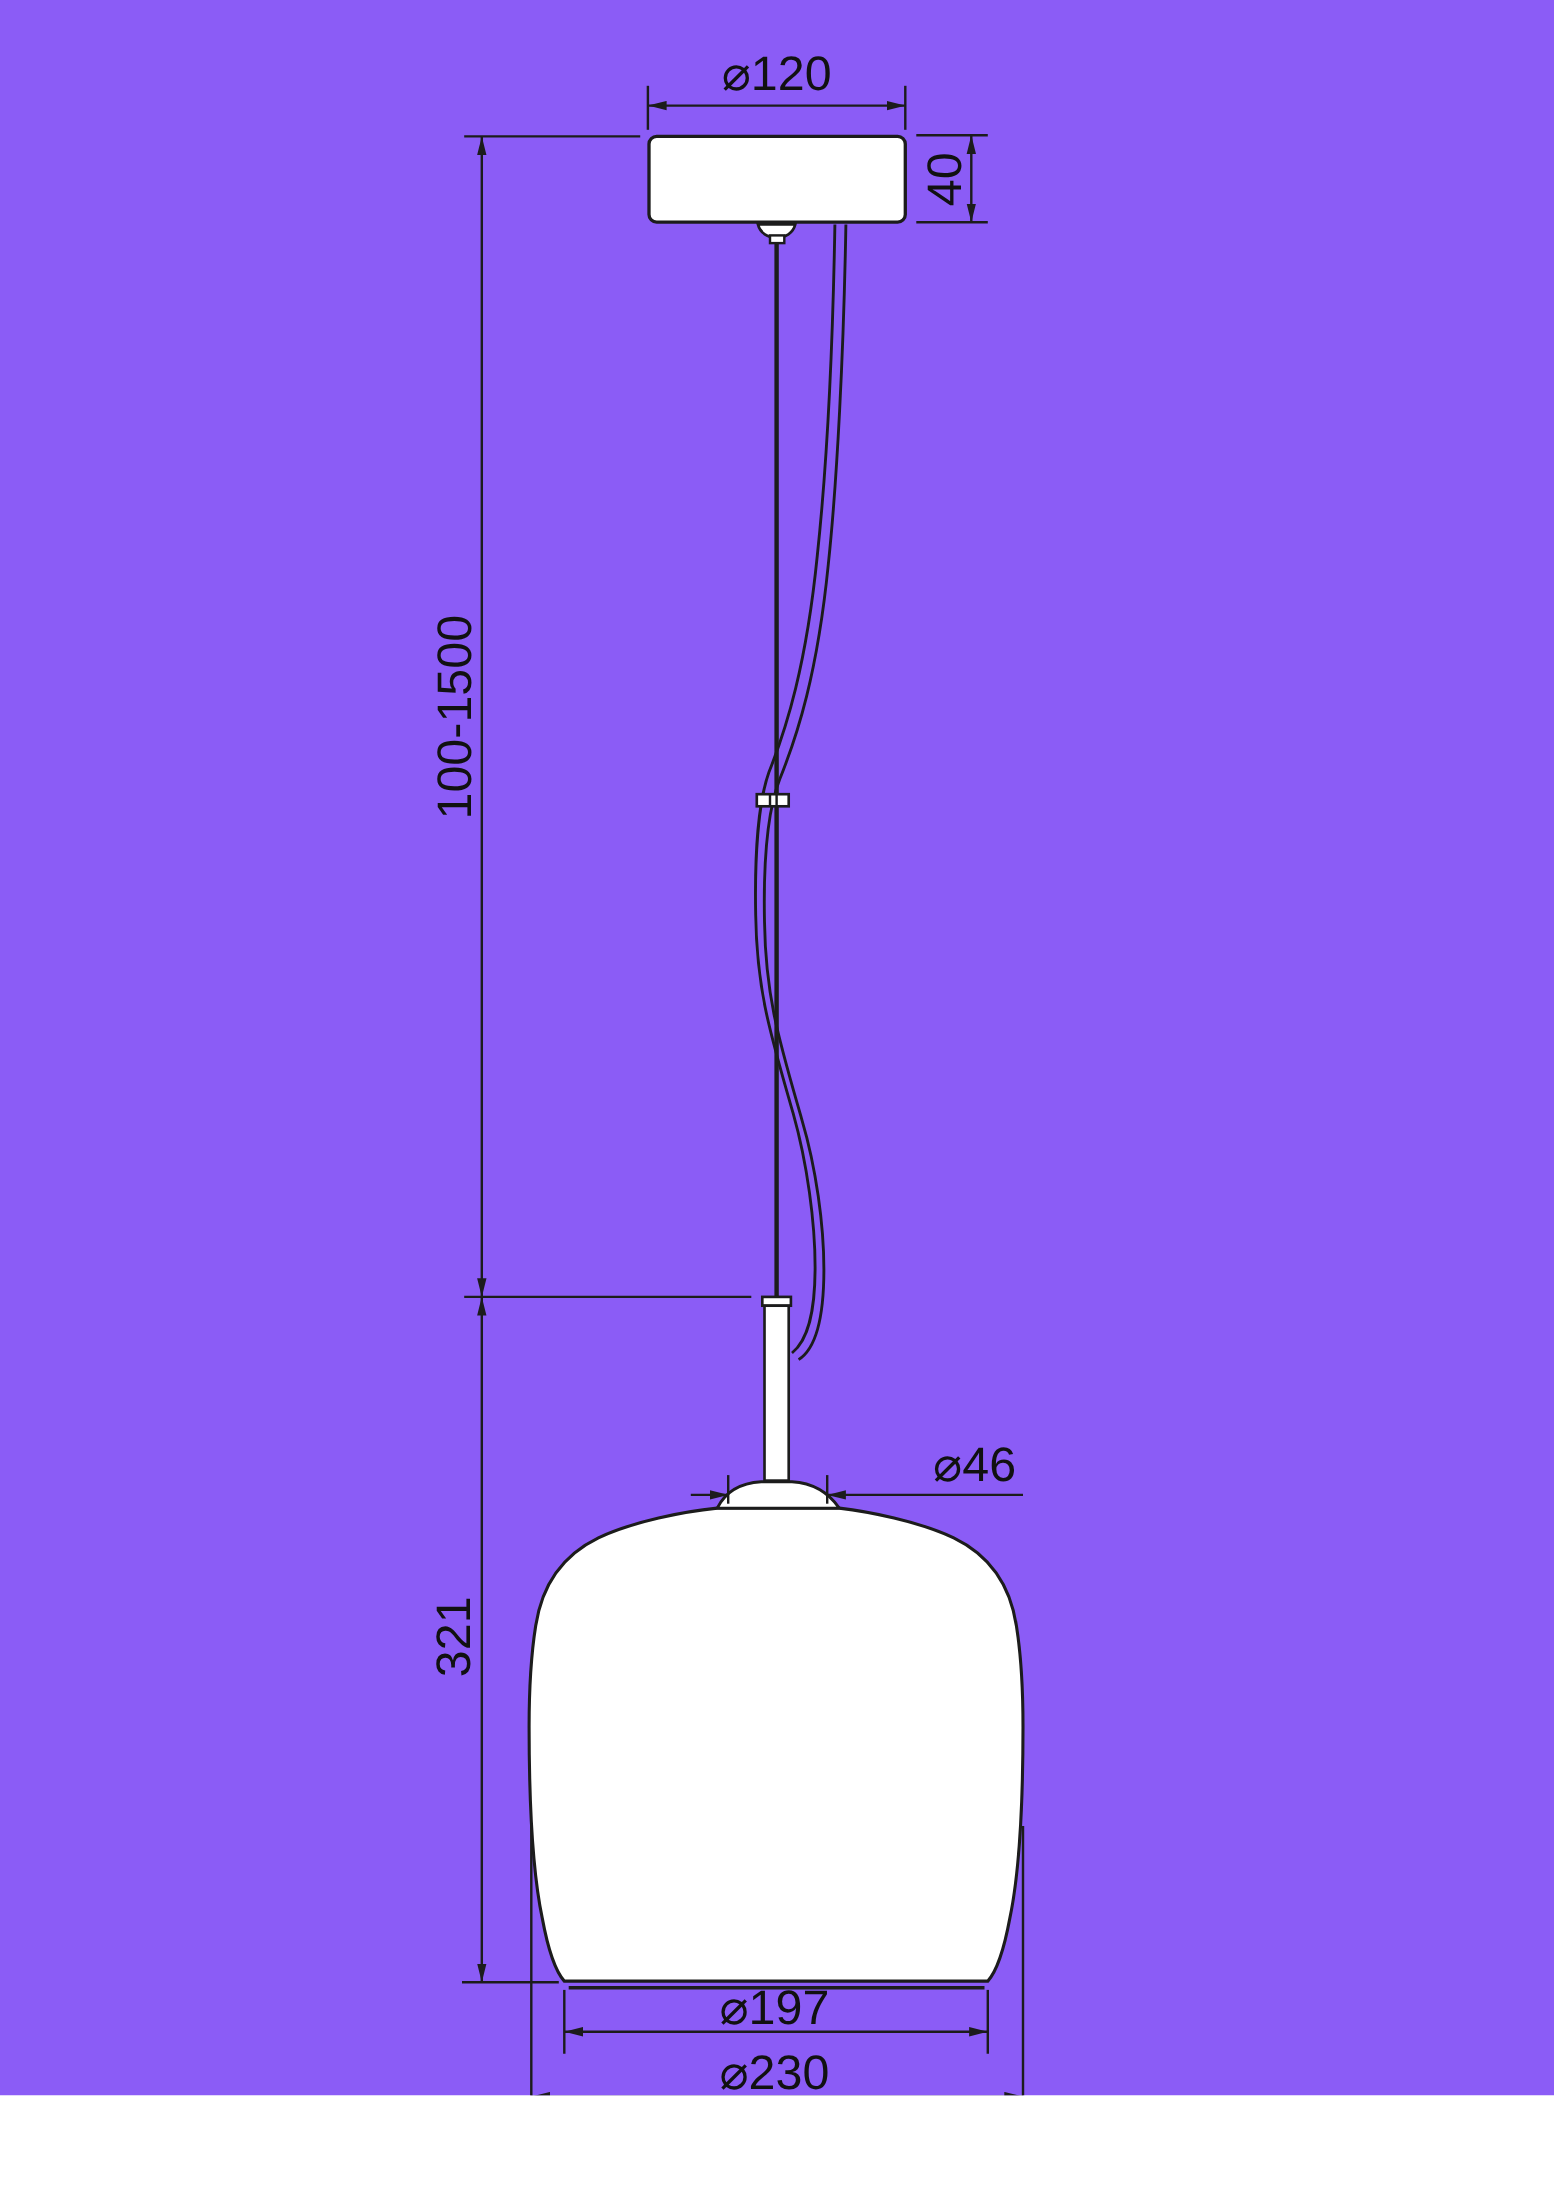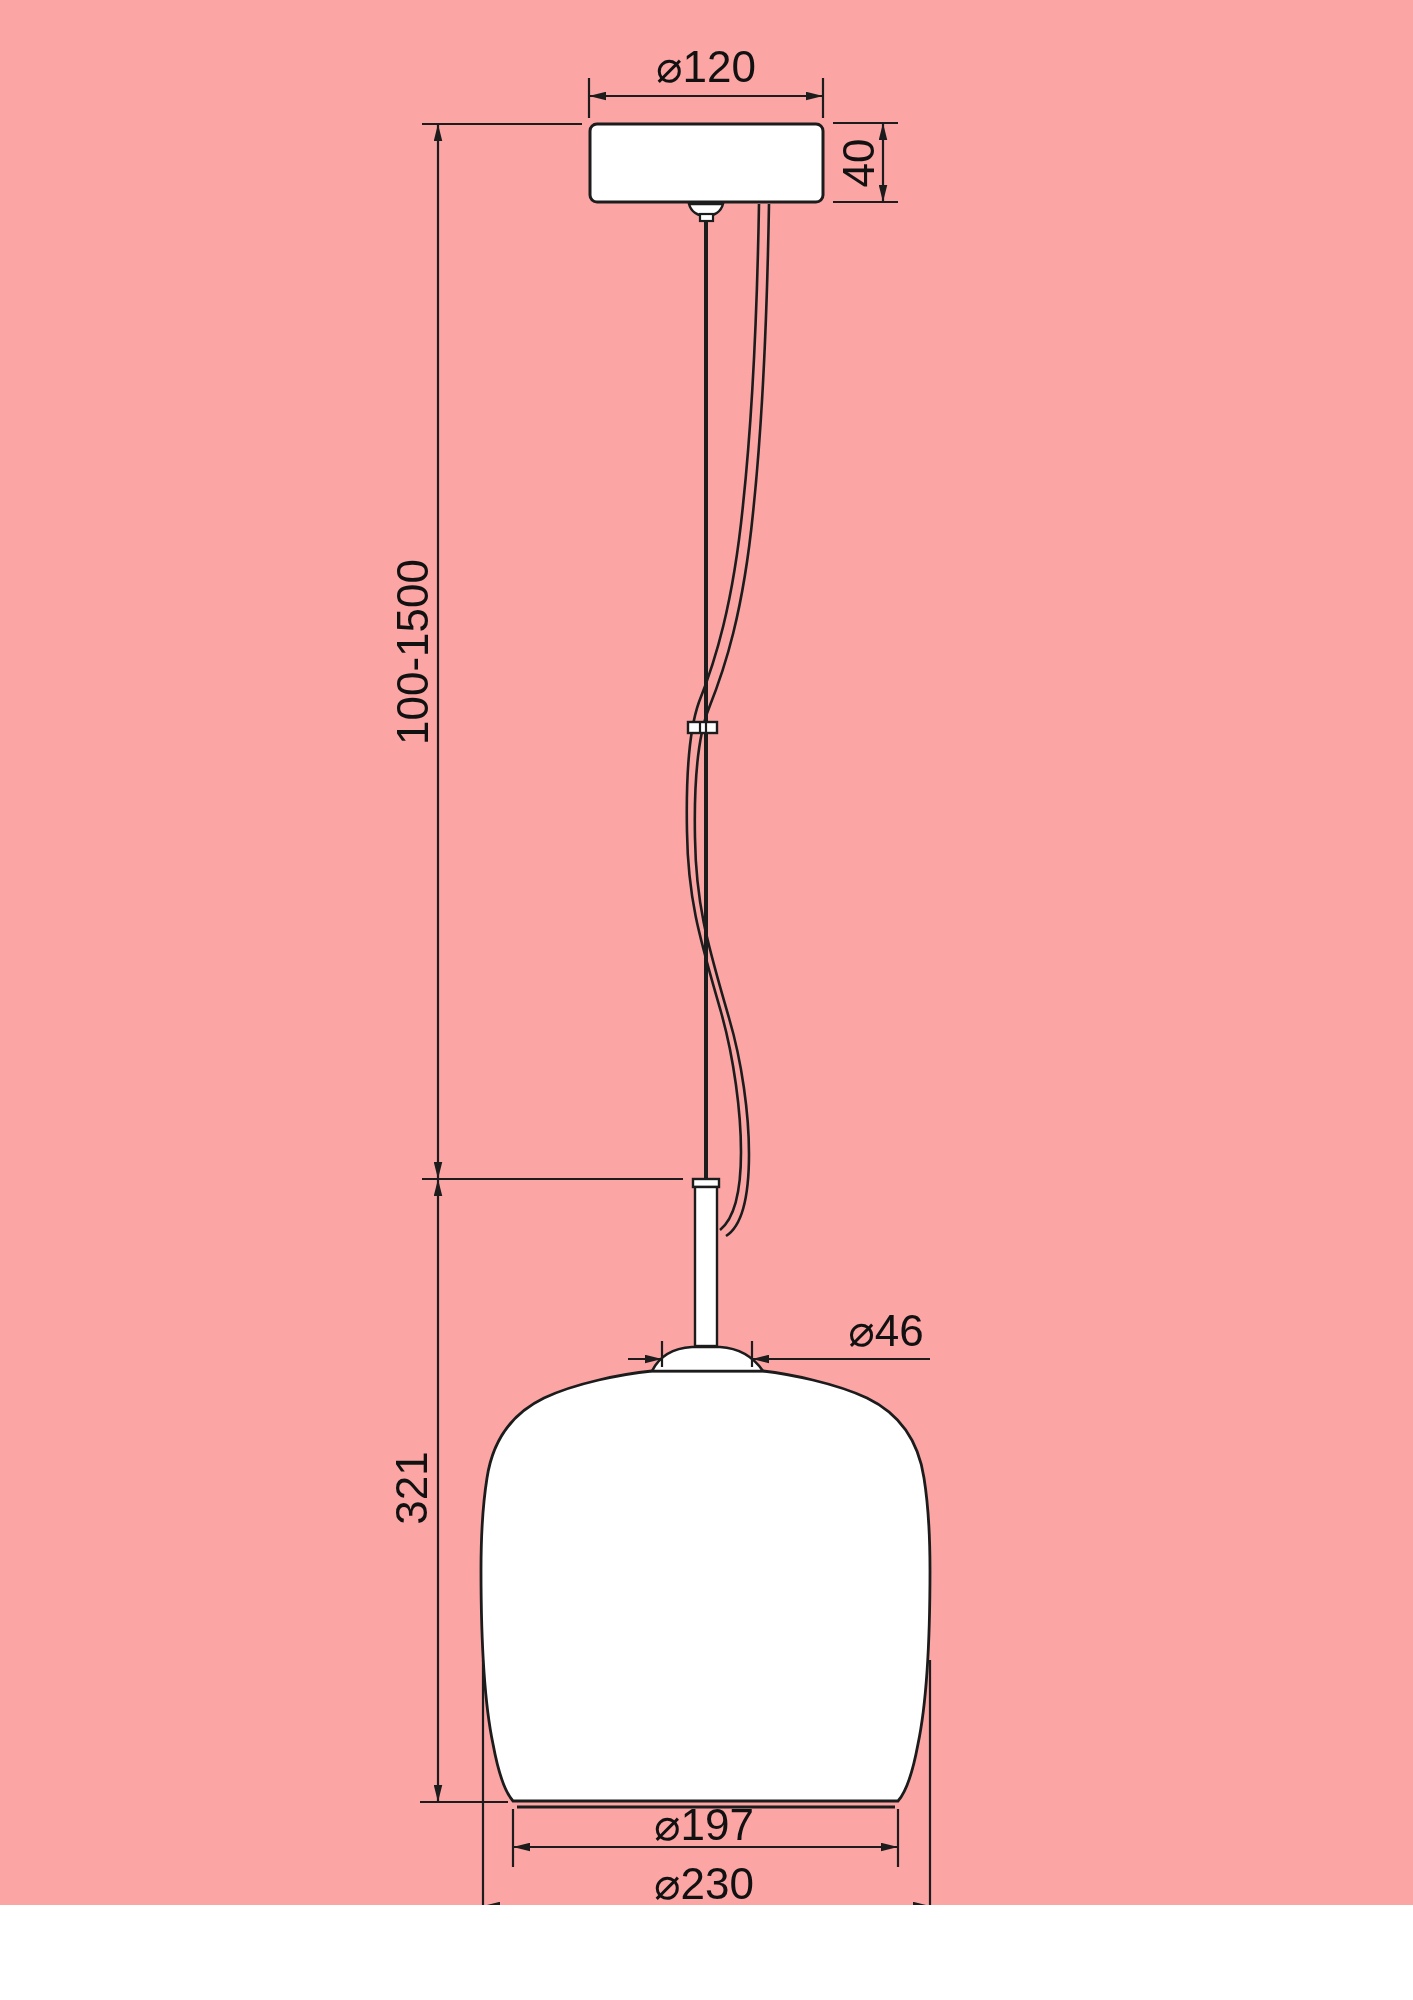--- a/index.html
+++ b/index.html
@@ -1,19 +1,19 @@
 <!DOCTYPE html>
 <html><head>
 <meta charset="utf-8">
 <style>
   html,body{margin:0;padding:0;background:#ffffff;}
   .sheet{
     position:relative;
     width:1413px;height:1905px;
-    background:#fca5a5;
+    background:#8b5cf6;
     overflow:hidden;
     font-family:"Liberation Sans","DejaVu Sans",sans-serif;
   }
   svg{position:absolute;inset:0;}
   .outline{stroke:#1c1c1c;stroke-width:3;fill:#ffffff;}
   .outline-nf{stroke:#1c1c1c;stroke-width:2.6;fill:none;}
   .thin{stroke:#1c1c1c;stroke-width:2.2;fill:none;}
   .dim{stroke:#1c1c1c;stroke-width:2.2;fill:none;}
   .wire{stroke:#1c1c1c;stroke-width:4;fill:none;}
   .cord{stroke:#1c1c1c;stroke-width:2.6;fill:none;}

